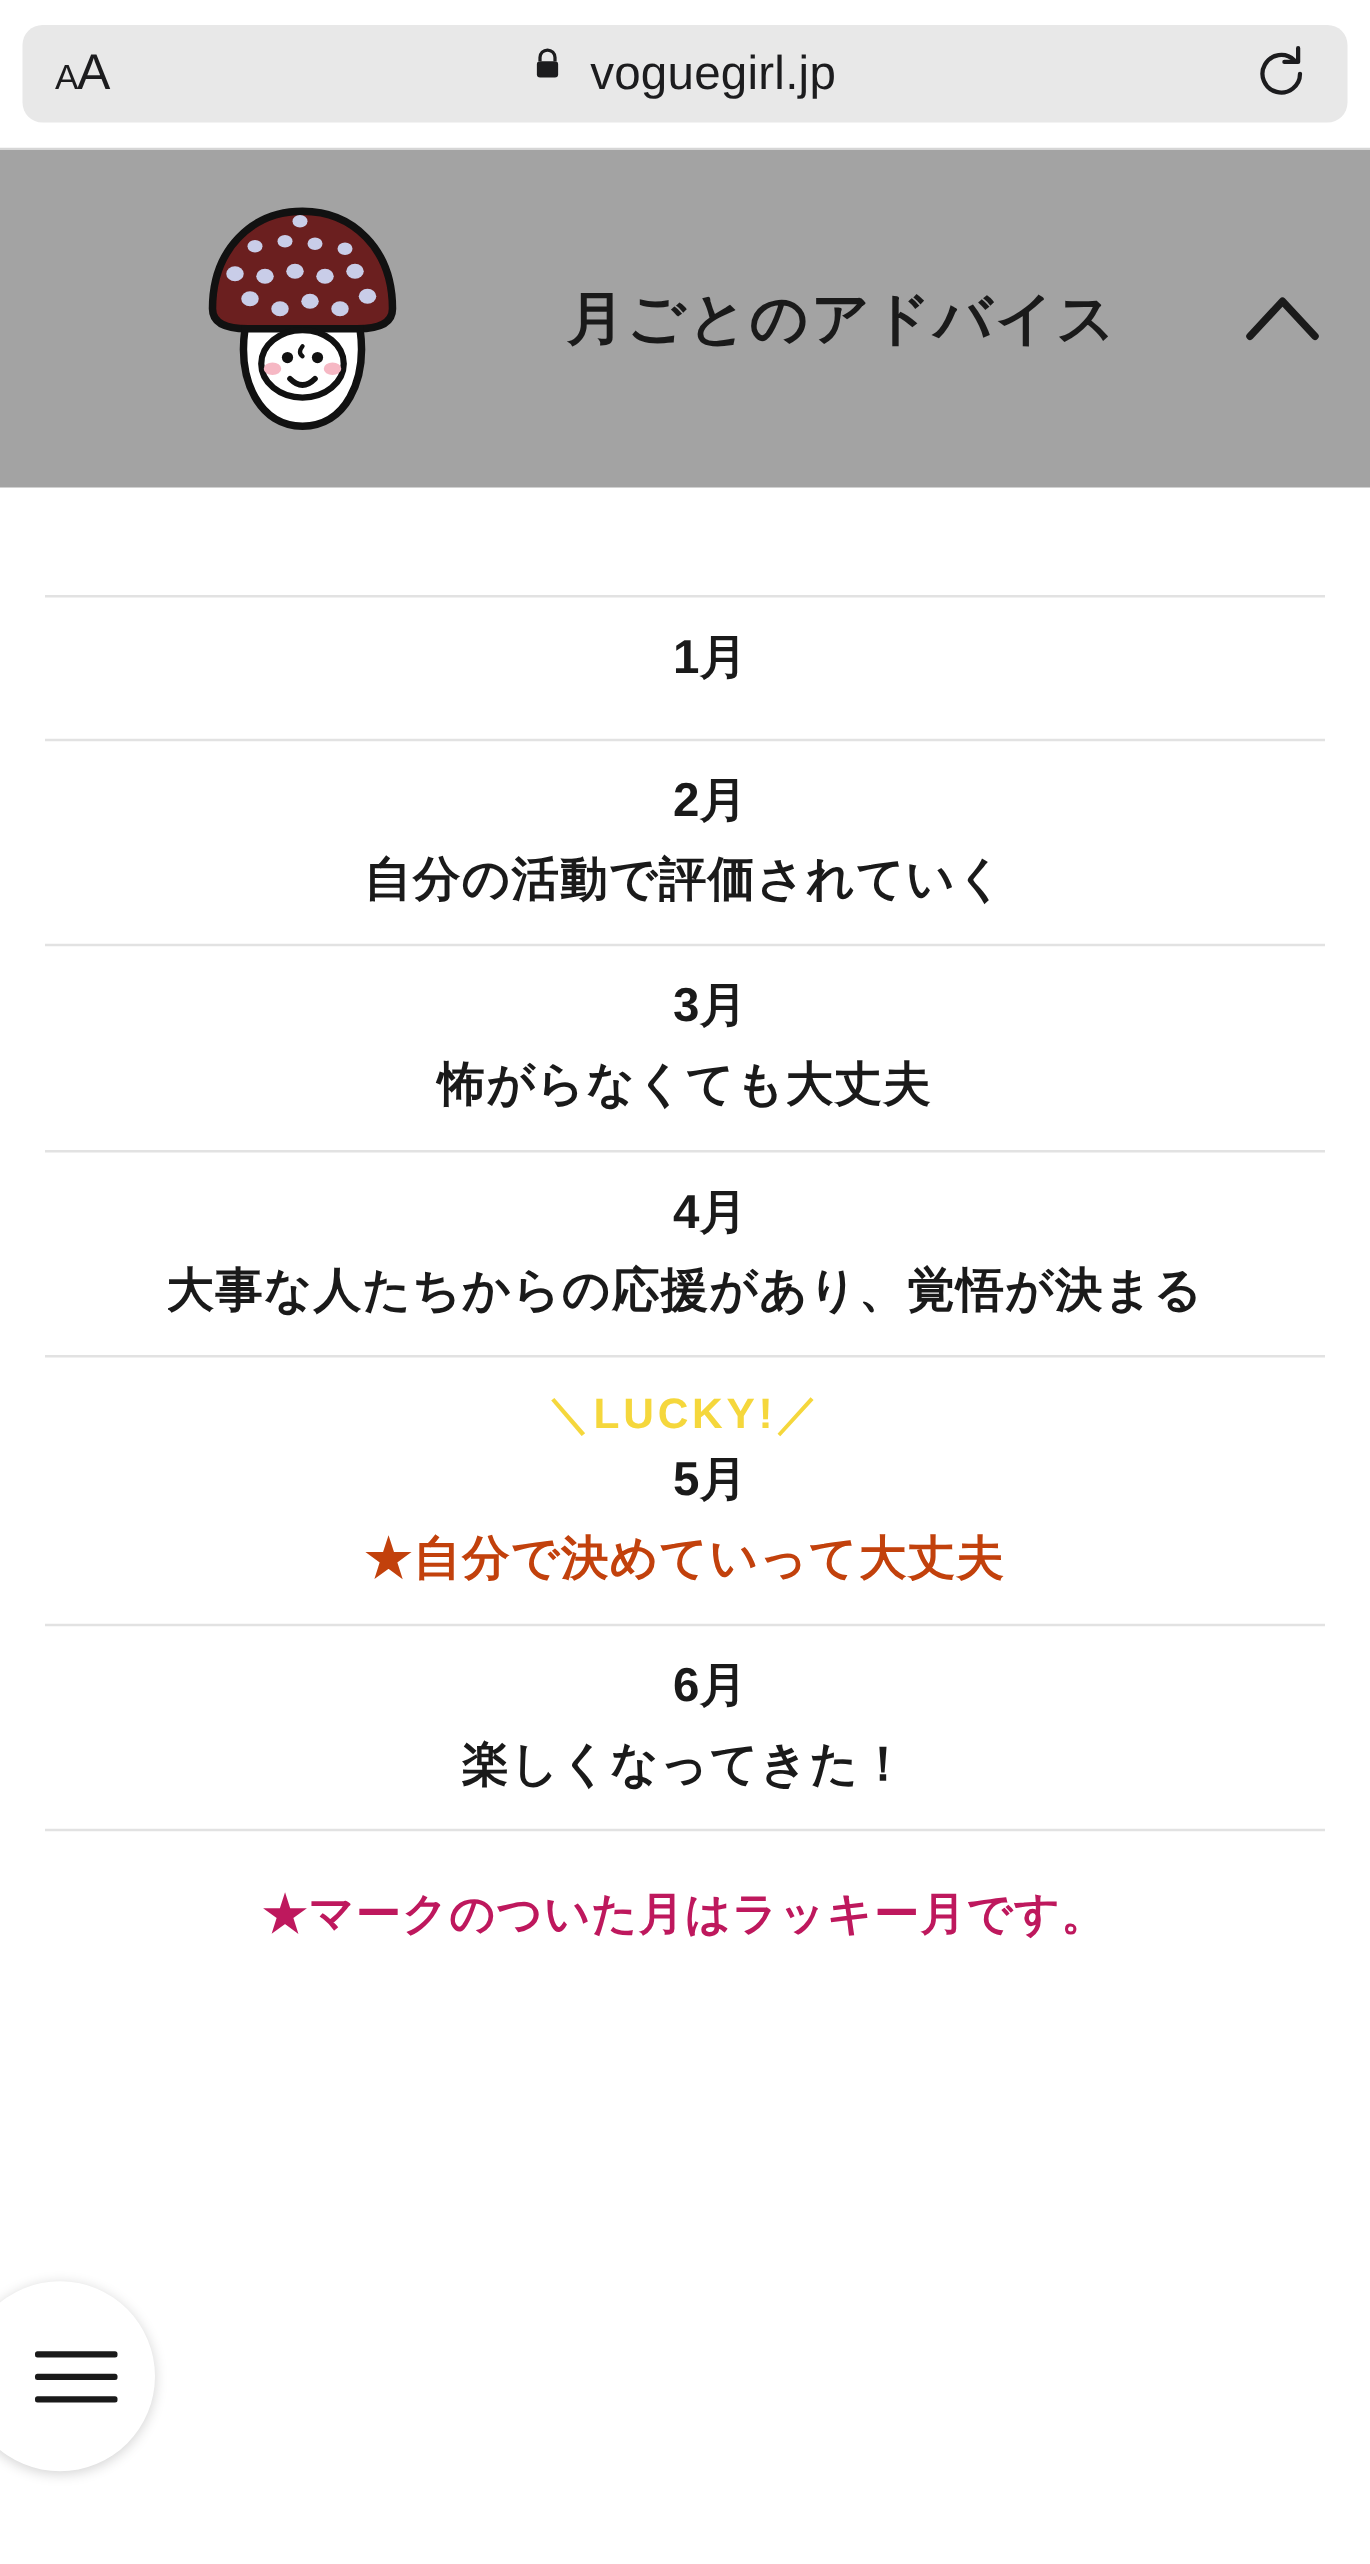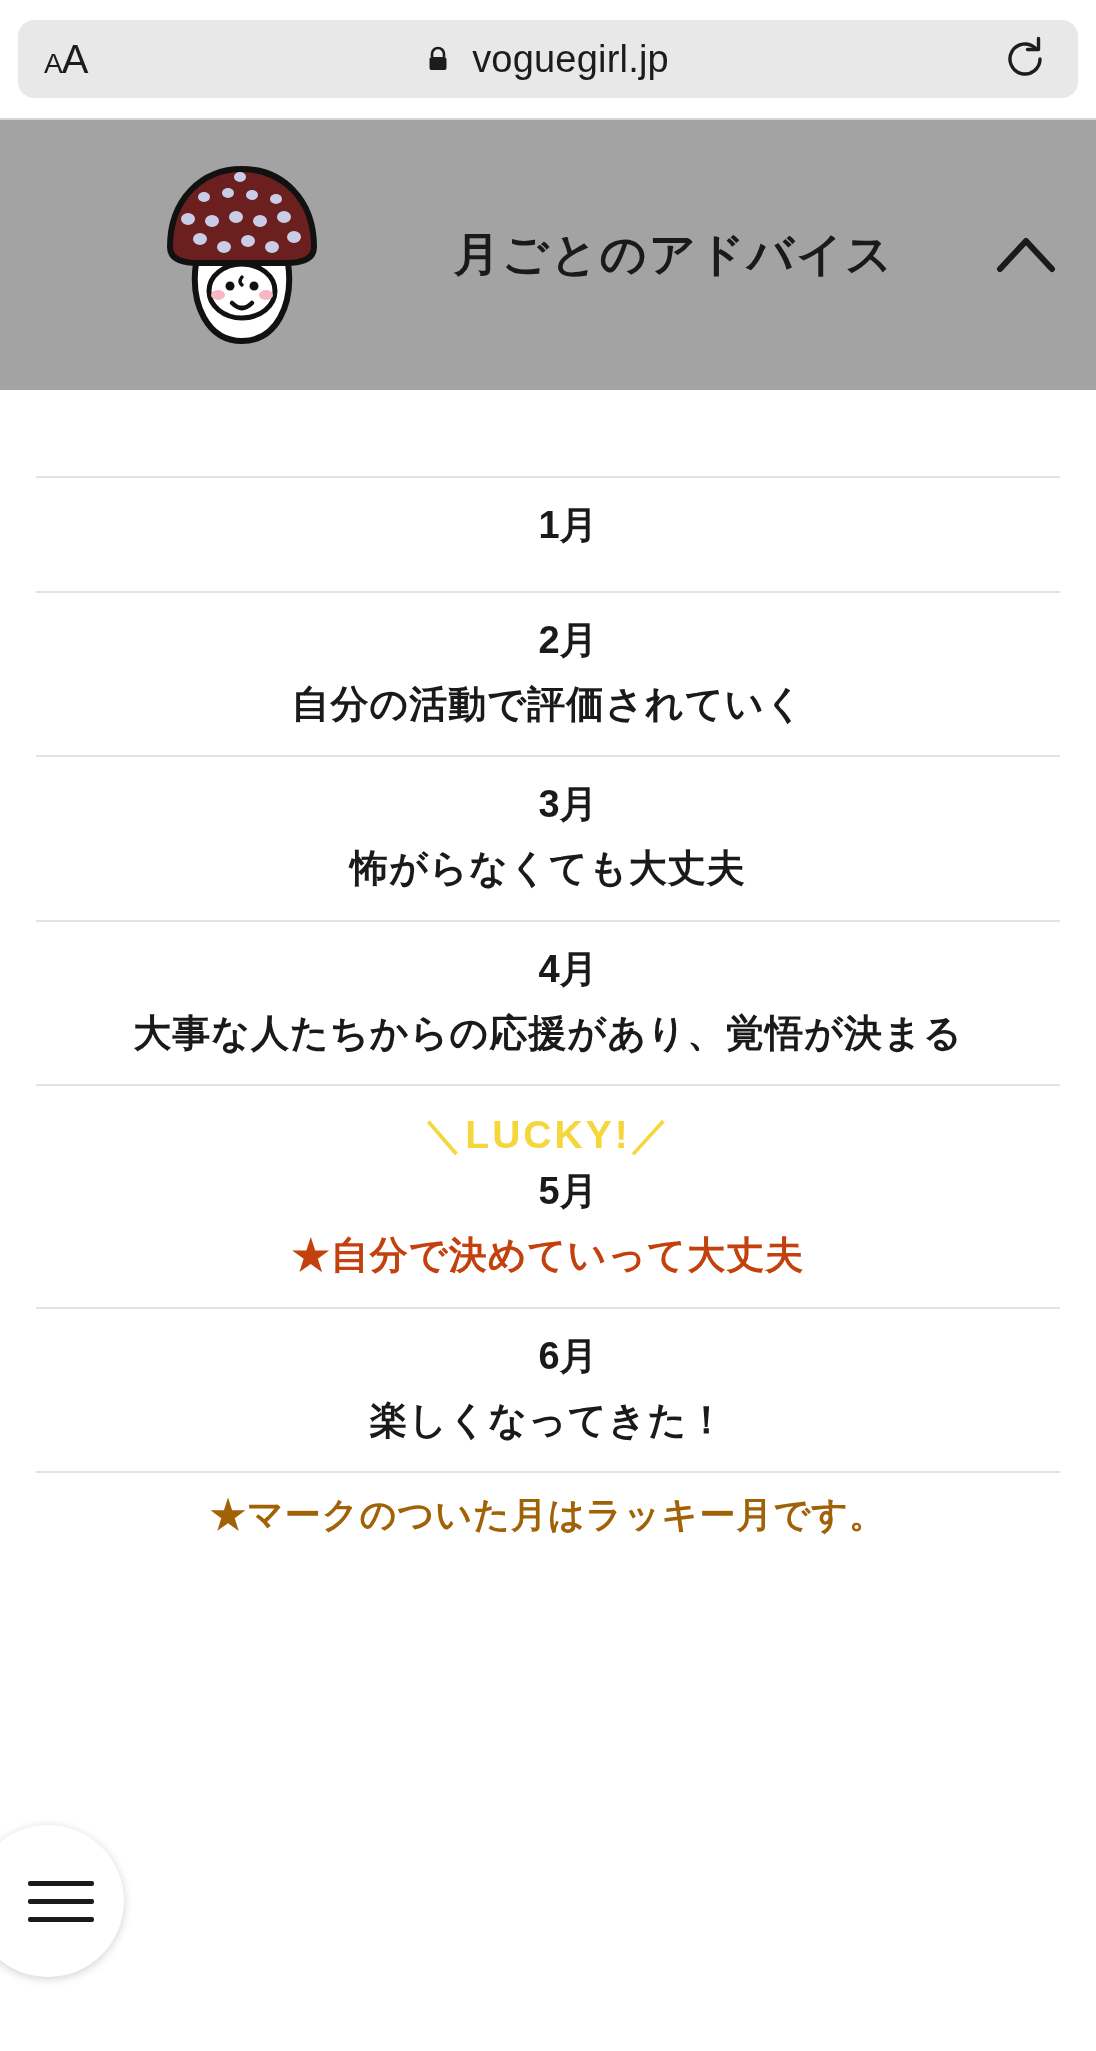--- a/index.html
+++ b/index.html
@@ -43,21 +43,21 @@
     transform: translateY(-50%);
     display: flex;
     align-items: baseline;
     color: #1c1c1e;
     letter-spacing: -1px;
   }
   .aa-small { font-size: 28px; }
   .aa-big { font-size: 40px; }
   .url-center {
     display: flex;
-    align-items: center;
+    align-items: flex-start;
     gap: 23px;
   }
   .lock-icon {
     display: block;
     width: 22px;
     height: 26px;
   }
   .url-text {
     font-size: 38px;
     color: #1c1c1e;
@@ -146,35 +146,35 @@
   }
   .month-label span { position: relative; z-index: 2; margin-left: 40px; }
   .month-text {
     font-size: 38px;
     font-weight: 700;
     color: #1a1a1a;
     letter-spacing: 1px;
     line-height: 1.3;
   }
   .lucky-tag {
-    font-size: 39px;
+    font-size: 34px;
     font-weight: 700;
     color: #f5d73c;
     letter-spacing: 3px;
     margin-bottom: 4px;
   }
   .lucky .month-text {
     color: #c2410c;
   }
   .footnote {
     text-align: center;
     font-size: 36px;
     font-weight: 700;
-    color: #a16207;
-    padding-top: 18px;
+    color: #be185d;
+    padding-top: 42px;
     letter-spacing: 1px;
   }
 
   
   .fab {
     position: absolute;
     left: -28px;
     bottom: 74px;
     width: 152px;
     height: 152px;

